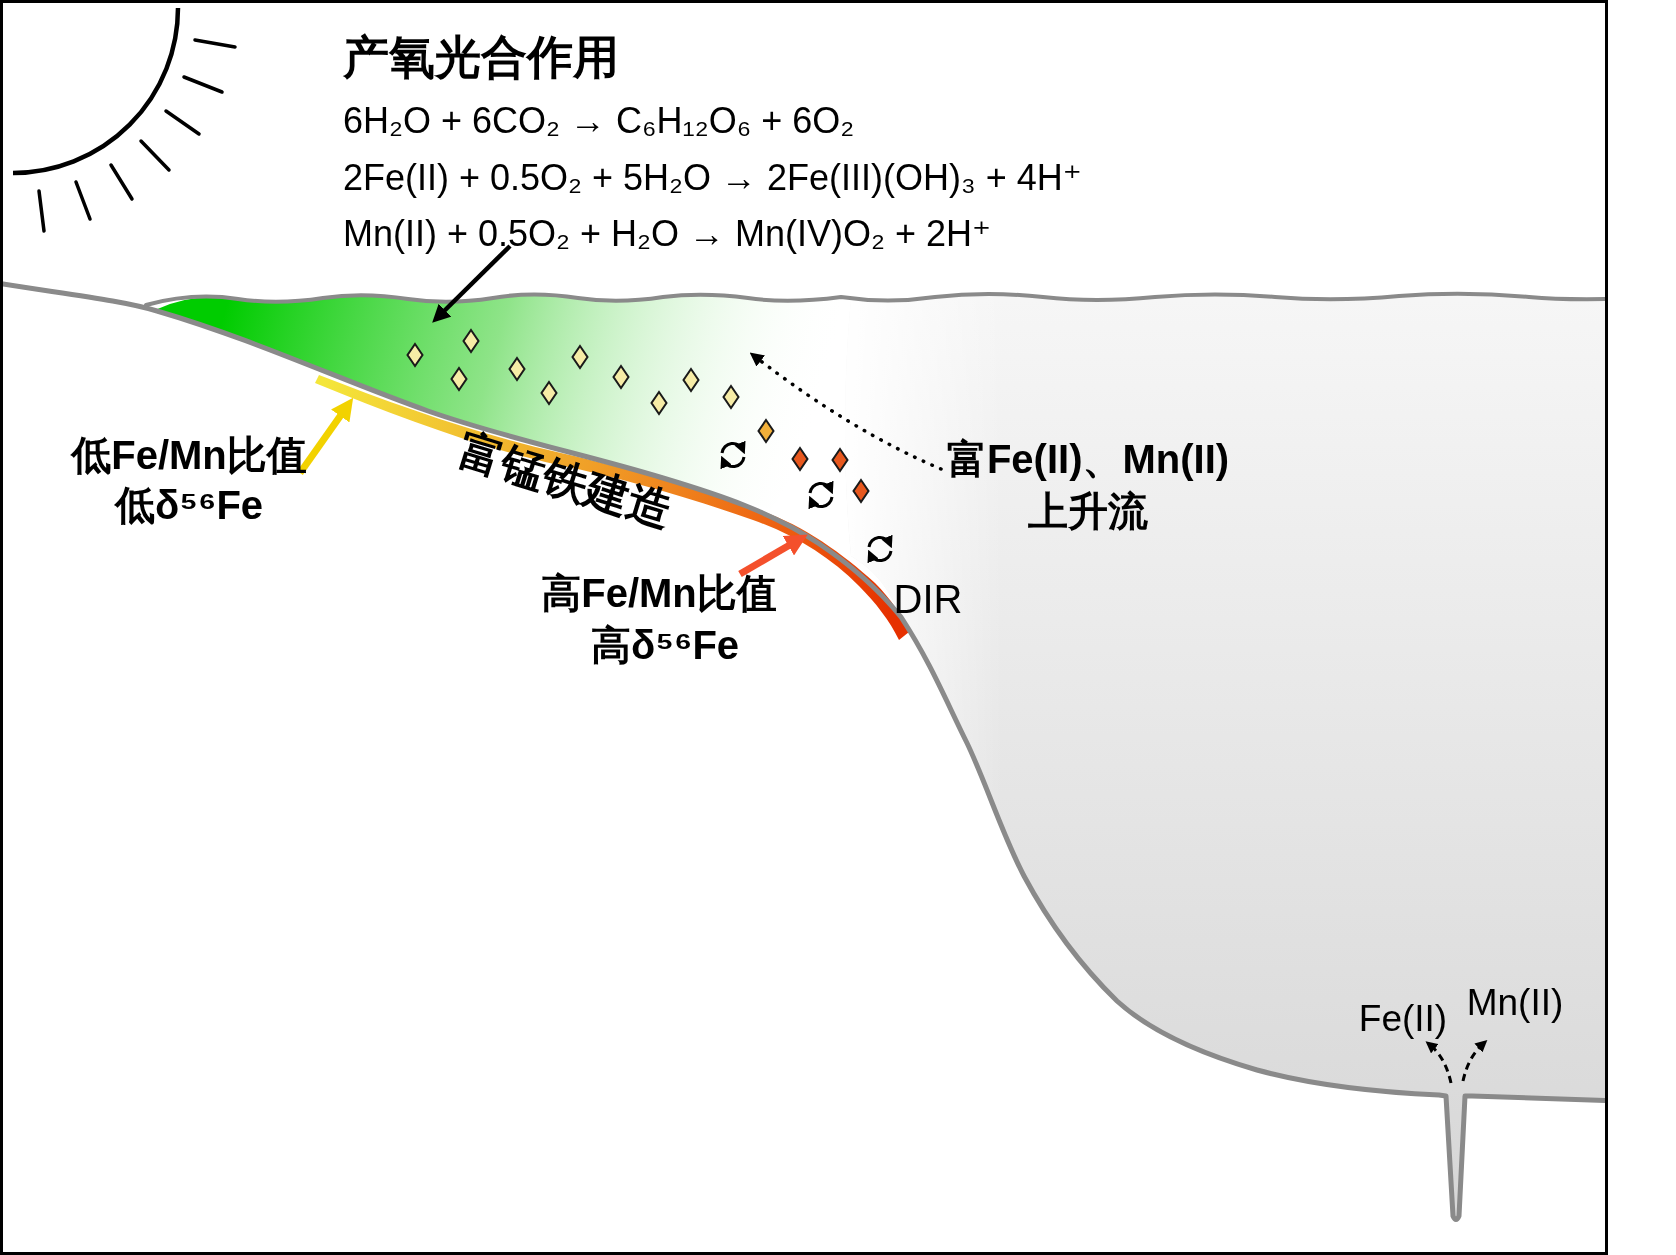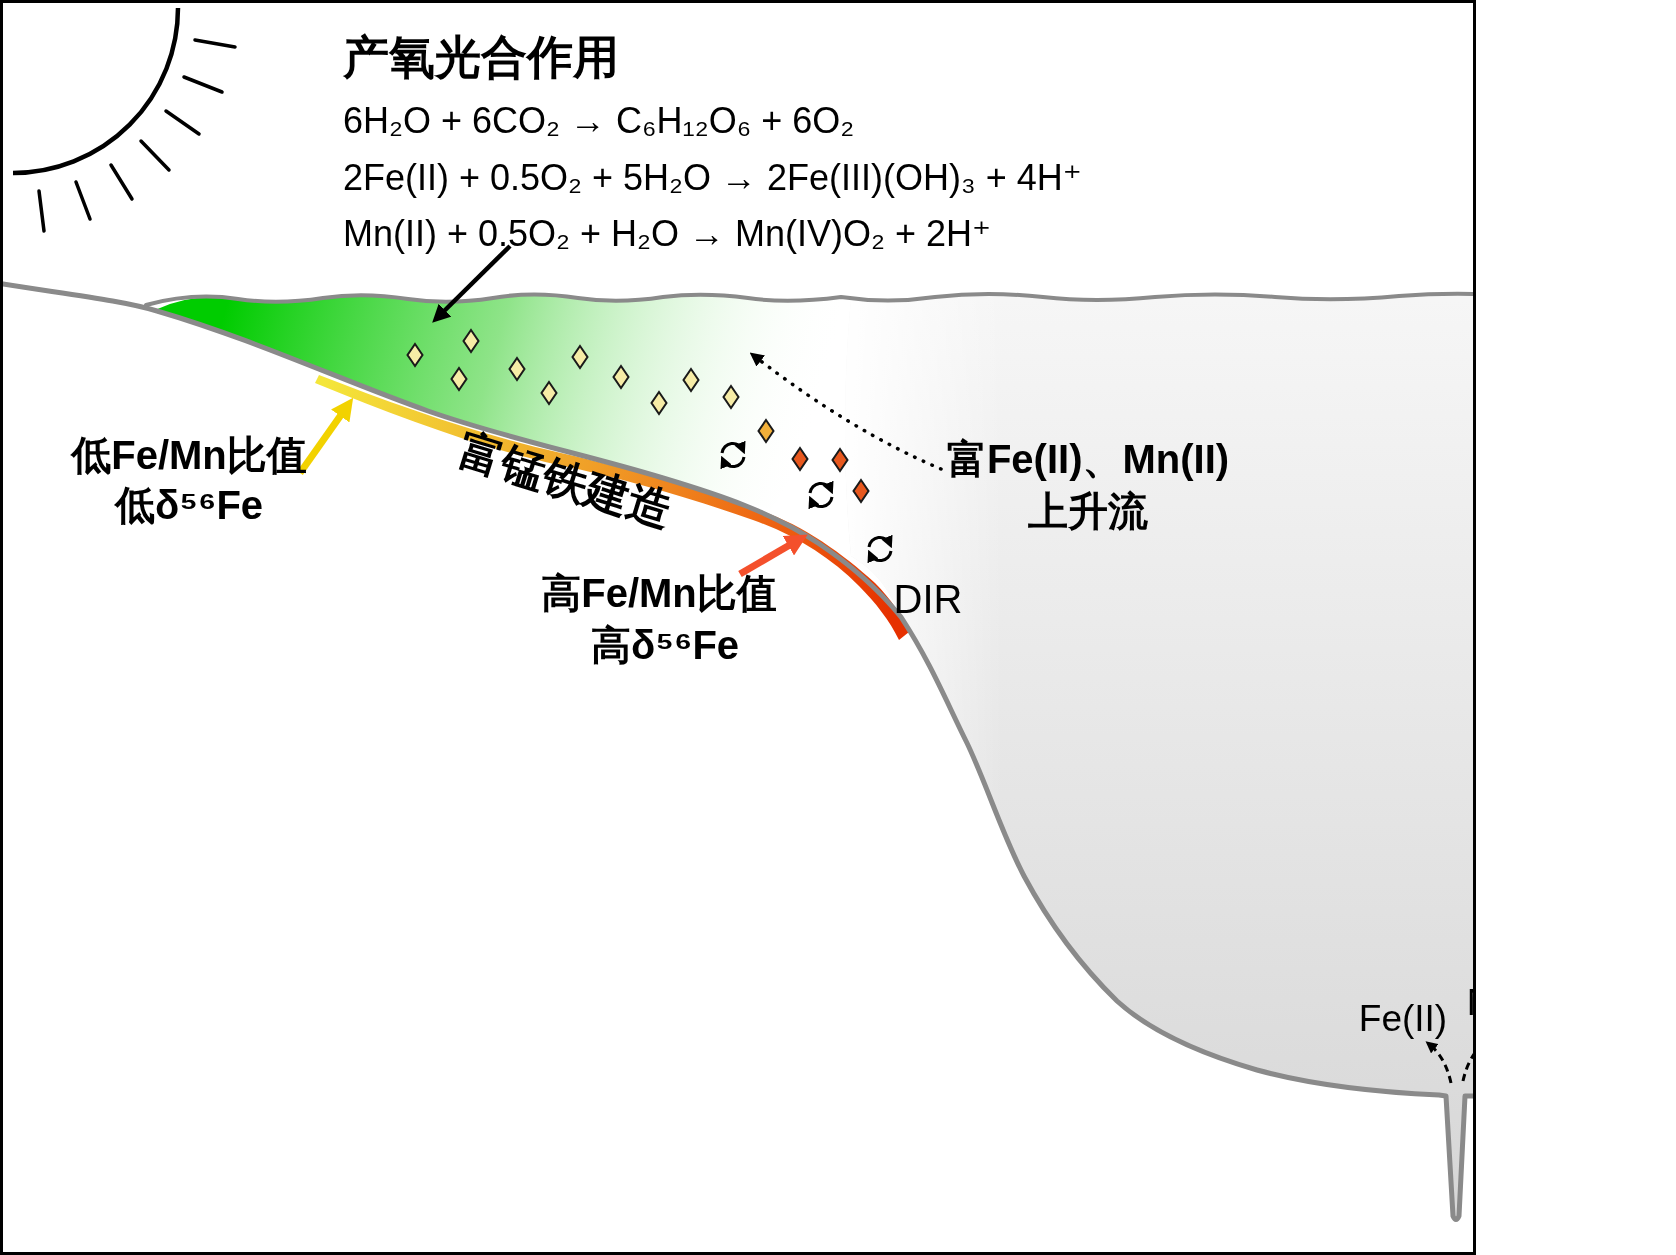--- a/index.html
+++ b/index.html
@@ -1,17 +1,17 @@
 <!DOCTYPE html>
 <html><head>
 <meta charset="utf-8">
 <style>
   html,body{margin:0;padding:0;background:#fff;}
   #stage{
-    width:1476px;height:1255px;box-sizing:border-box;
+    width:1608px;height:1255px;box-sizing:border-box;
     border:3px solid #000;background:#7dd3fc;position:relative;overflow:hidden;
     font-family:"Liberation Sans","DejaVu Sans",sans-serif;
   }
   svg{display:block;}
   text{fill:#000;font-family:"Liberation Sans","DejaVu Sans",sans-serif;}
 </style>
 </head>
 <body>
 
 <div id="stage">

